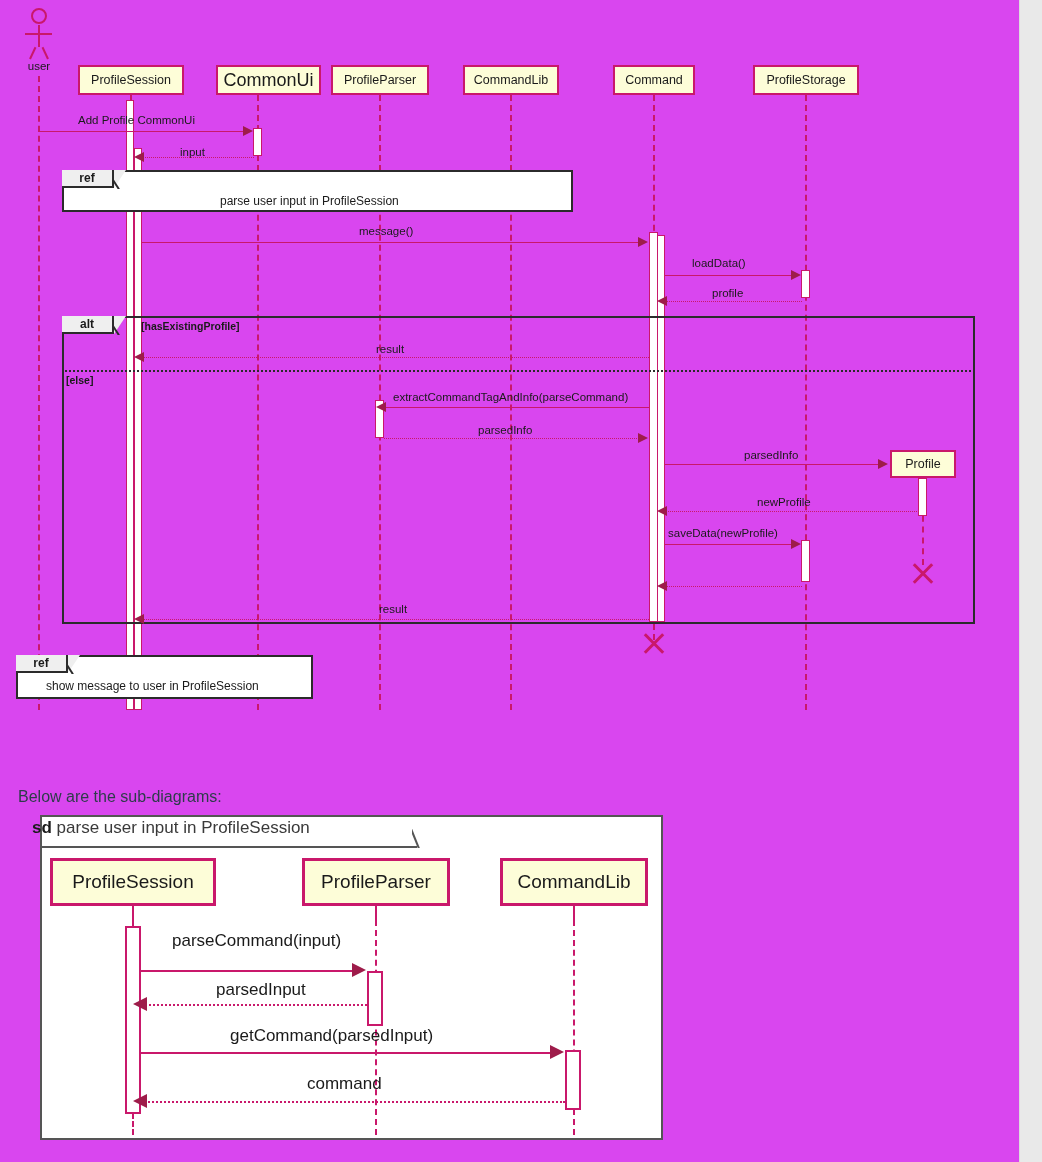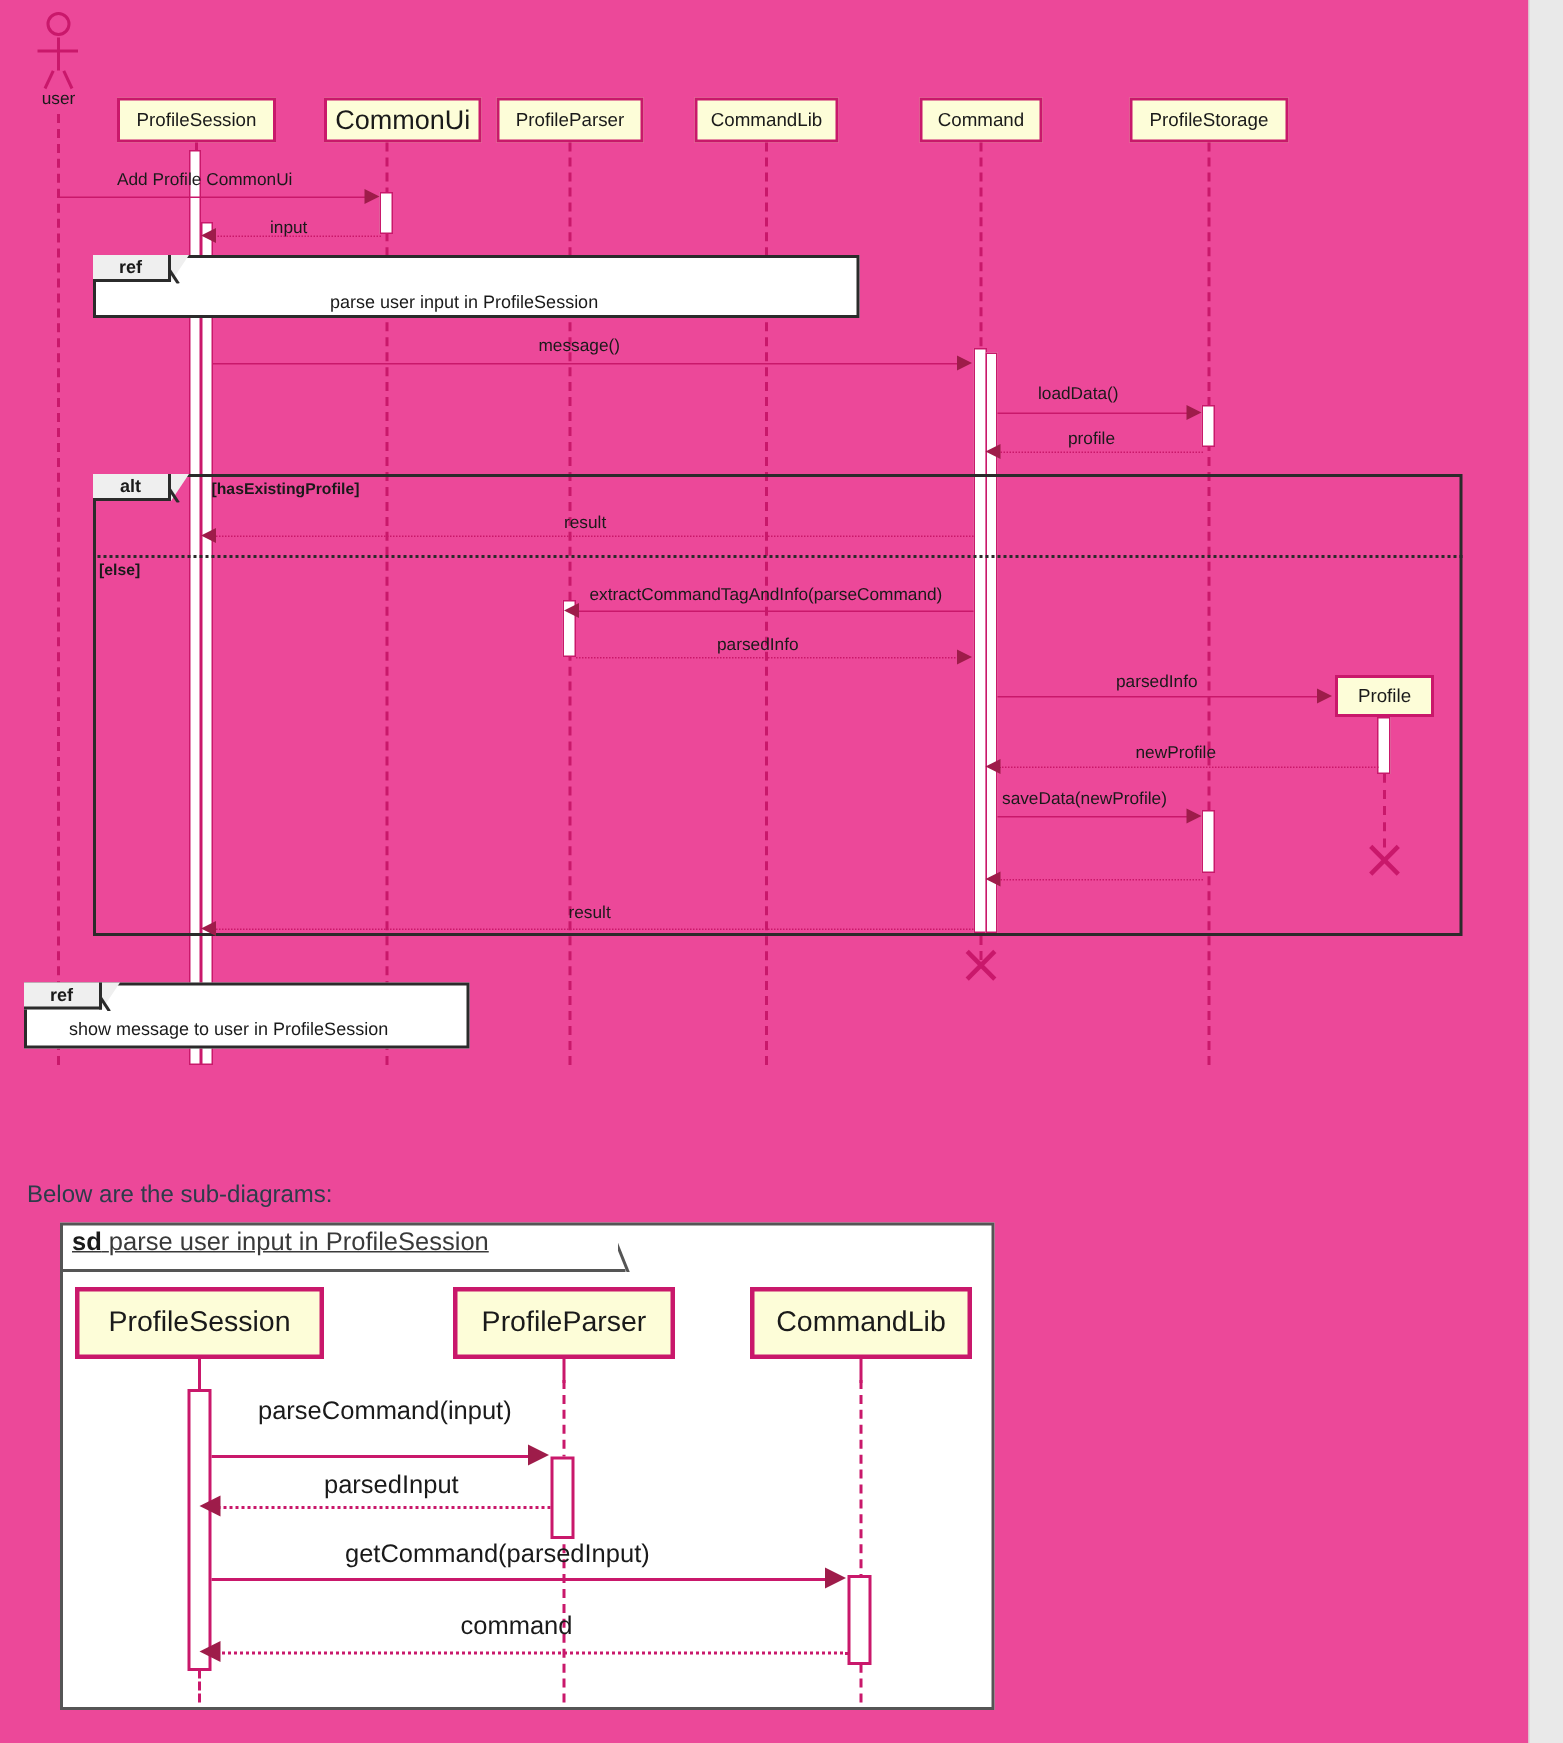--- a/index.html
+++ b/index.html
@@ -1,17 +1,17 @@
 <!DOCTYPE html>
 <html><head>
 <meta charset="utf-8">
 <style>
   html,body{margin:0;padding:0;background:#ffffff;}
   body{width:1042px;height:1162px;position:relative;font-family:"Liberation Sans",sans-serif;overflow:hidden;}
-  .page{position:absolute;left:0;top:0;width:1042px;height:1162px;background:#ec4899;}
+  .page{position:absolute;left:0;top:0;width:1042px;height:1162px;background:#d946ef;}
   .edge-band{position:absolute;left:1019px;top:0;width:23px;height:1162px;background:#e9e9e9;}
   .edge-line{position:absolute;left:1019px;top:0;width:1px;height:1162px;background:#dcdcdc;}
 
   
   .lifeline{position:absolute;width:0;border-left:2px dashed #c9186b;}
   .actorbox{position:absolute;background:#fdfdd8;border:2px solid #c9186b;box-sizing:border-box;
             display:flex;align-items:center;justify-content:center;color:#1a1a1a;white-space:nowrap;}
   .activation{position:absolute;background:#ffffff;border:1.5px solid #c9186b;box-sizing:border-box;}
   .msg{position:absolute;height:0;border-top:1.5px solid #c9186b;}
   .msg-d{position:absolute;height:0;border-top:1.6px dotted #c9186b;}
@@ -209,21 +209,21 @@
       <div style="position:absolute;left:-9px;top:-1px;width:0;height:26px;border-left:2.5px solid #2b2b2b;transform:rotate(-33deg);transform-origin:top left;"></div>
     </div>
     <div class="reftext" style="left:46px;top:679px;">show message to user in ProfileSession</div>
   </div>
 
   <div class="caption" style="left:18px;top:788px;">Below are the sub-diagrams:</div>
 
   <div>
     <div class="sd-frame" style="left:40px;top:815px;width:623px;height:325px;"></div>
 
-    <div class="sd-tagbar" style="left:48px;top:818px;text-decoration:underline;">
+    <div class="sd-tagbar" style="left:32px;top:818px;">
       <b>sd</b> 
       <span>parse user input in ProfileSession</span>
     </div>
     <div class="sd-tagline" style="left:42px;top:846px;width:375px;"></div>
     <div style="position:absolute;left:412px;top:824px;width:18px;height:24px;overflow:hidden;">
       <div style="position:absolute;left:-4px;top:0;width:0;height:30px;border-left:2px solid #555;transform:rotate(-22deg);transform-origin:top left;"></div>
     </div>
 
     <div class="sd-box" style="left:50px;top:858px;width:166px;height:48px;">
       <span>ProfileSession</span>

